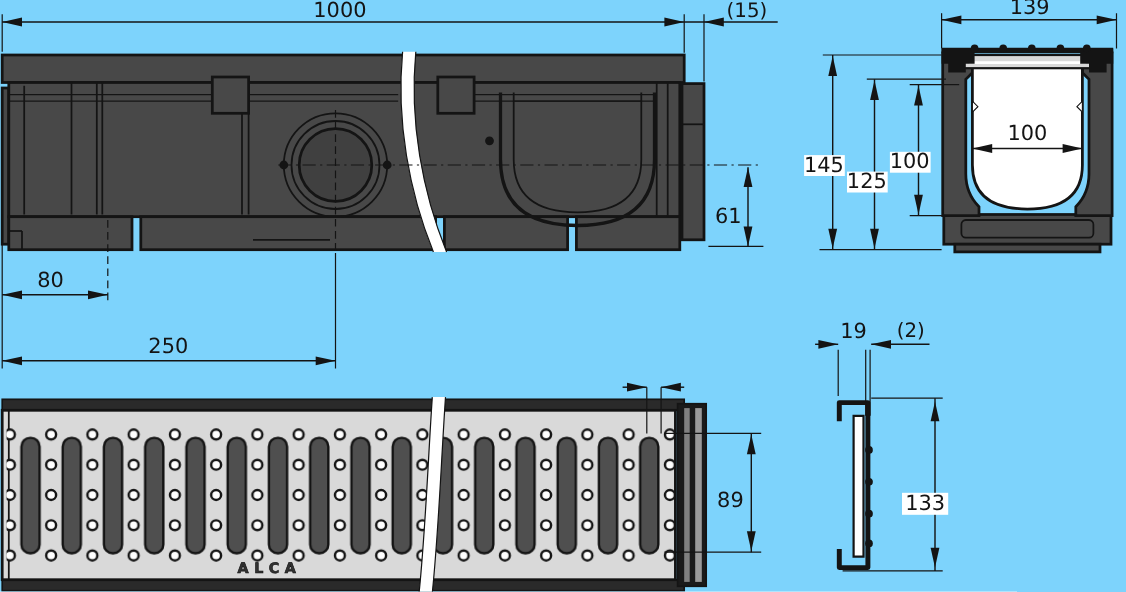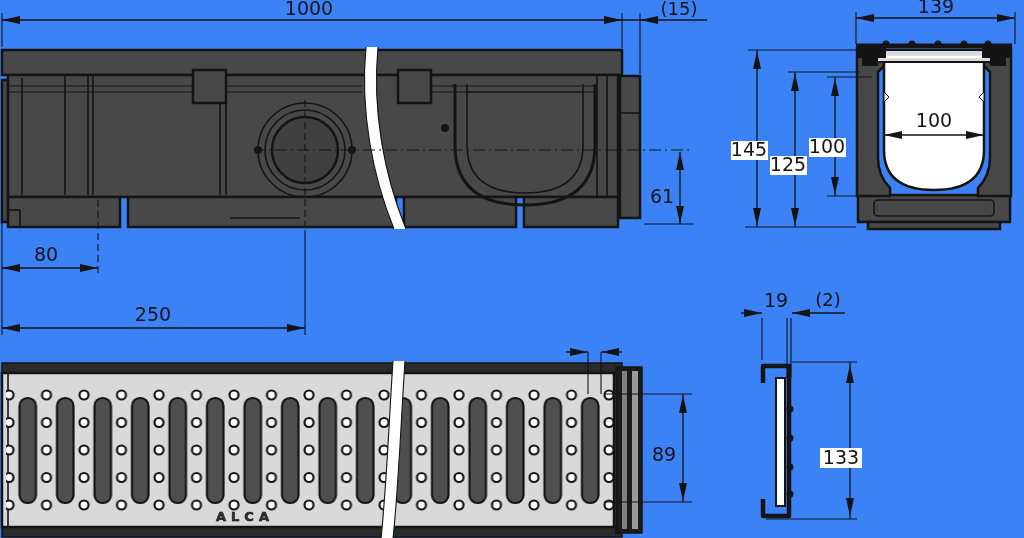--- a/index.html
+++ b/index.html
@@ -1,16 +1,16 @@
 <!DOCTYPE html>
 <html><head>
 <meta charset="utf-8">
 <style>
   html,body{margin:0;padding:0;background:#ffffff;}
-  .canvas{position:relative;width:1024px;height:538px;background:#3b82f6;overflow:hidden;
+  .canvas{position:relative;width:1024px;height:538px;background:#7dd3fc;overflow:hidden;
           font-family:"DejaVu Sans","Liberation Sans",sans-serif;}
   svg{display:block}
   text{fill:#141414;font-family:"DejaVu Sans","Liberation Sans",sans-serif;font-size:19px;}
   text.small{font-size:18px;}
   text.brand{font-size:13px;font-weight:bold;letter-spacing:5px;fill:#333;stroke:#111;stroke-width:.6;}
   .dl{stroke:#141414;stroke-width:1.3;fill:none;}
   .xl{stroke:#141414;stroke-width:1.1;fill:none;}
   .ah{fill:#141414;stroke:none;}
   .body{fill:#484848;stroke:#141414;stroke-width:2.5;}
   .thin{stroke:#141414;stroke-width:1.6;fill:none;}

